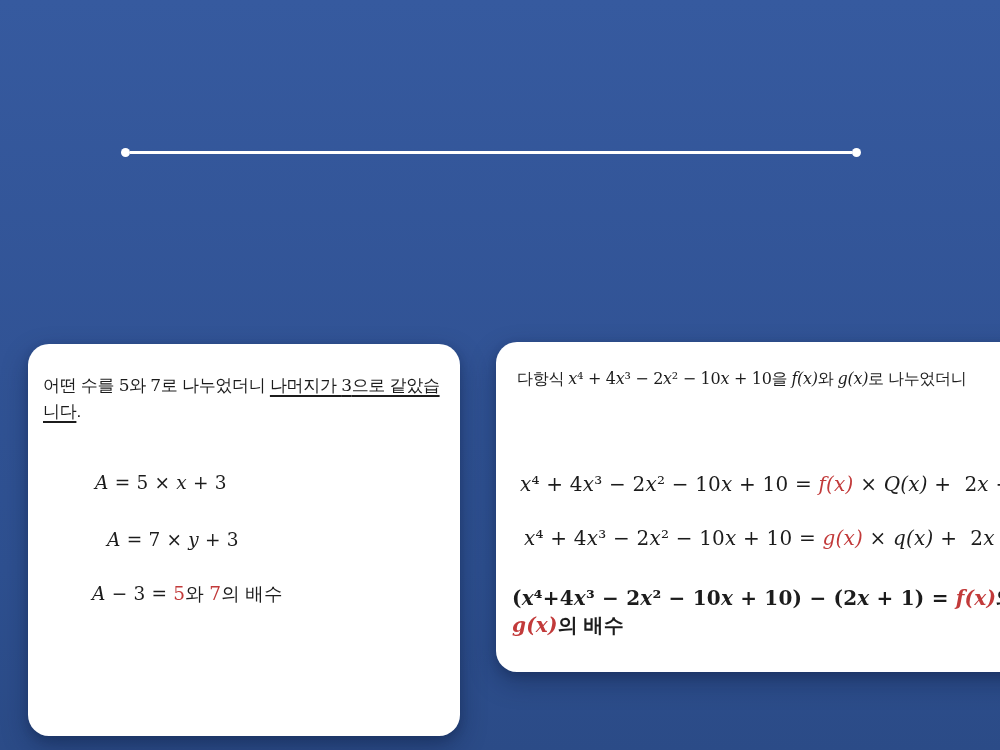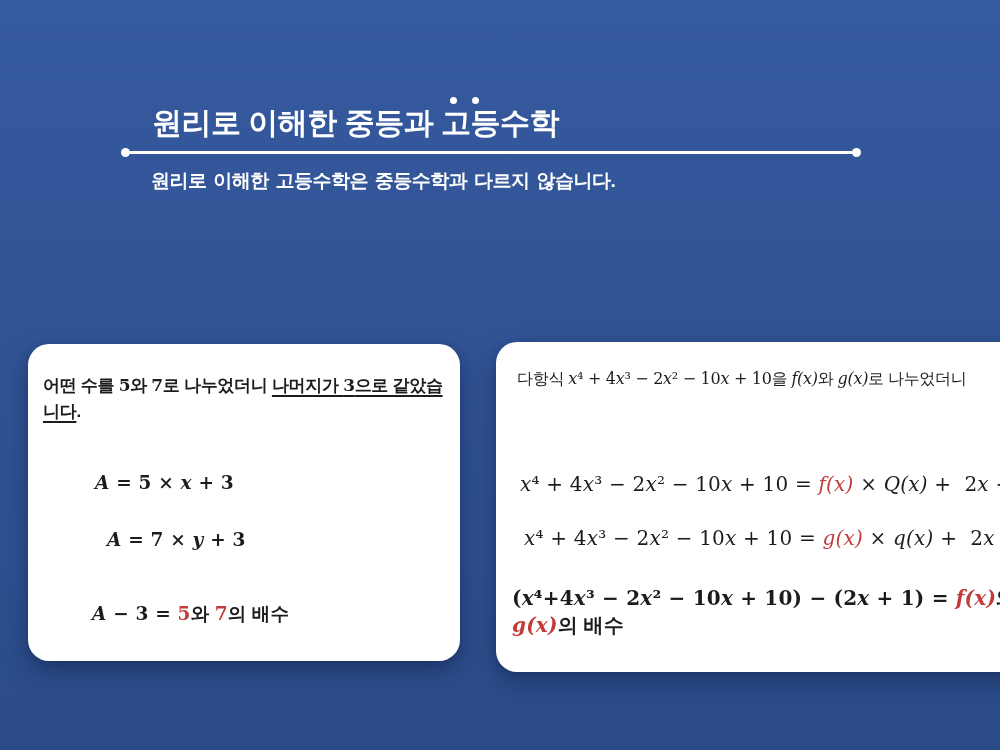--- a/index.html
+++ b/index.html
@@ -37,62 +37,58 @@
     position:absolute;left:151px;top:168px;
     font-size:19px;font-weight:700;color:#ffffff;
     letter-spacing:-0.5px;word-spacing:2px;white-space:nowrap;
   }
 
   
   .card{
     position:absolute;background:var(--card);border-radius:21px;
     box-shadow:0 10px 26px rgba(8,20,52,0.35), 0 3px 8px rgba(8,20,52,0.18);
   }
-  .card.left{left:28px;top:344px;width:432px;height:317px;font-weight:bold;}
+  .card.left{left:28px;top:344px;width:432px;height:392px;}
   .card.right{left:496px;top:342px;width:568px;height:330px;}
 
   .problem{
     position:absolute;color:var(--ink);letter-spacing:-0.3px;
   }
   .card.left .problem{left:15px;right:12px;top:28px;font-size:17px;line-height:26px;}
   .card.right .problem{left:21px;right:10px;top:22px;font-size:16px;line-height:30px;}
 
   .eq{position:absolute;white-space:nowrap;color:var(--ink);letter-spacing:0.2px;}
   .card.left  .eq{font-size:18.5px;}
   .card.right .eq{font-size:20px;}
   .card.left  .eq1{left:67px;top:128px;}
   .card.left  .eq2{left:79px;top:185px;}
-  .card.left  .eq3{left:64px;top:237px;margin-top:20px;}
+  .card.left  .eq3{left:64px;top:237px;}
   .card.right .eq1{left:24px;top:130px;}
   .card.right .eq2{left:28px;top:184px;}
   .card.right .eq3{left:16px;top:243px;font-weight:bold;}
 
   
   .seg{white-space:pre-wrap;}
   .m{font-family:"DejaVu Serif", serif;}
   .i{font-style:italic;}
   .r{color:var(--red);}
   .u{text-decoration:underline;text-decoration-thickness:1.5px;text-underline-offset:4px;}
 </style>
 </head>
 <body>
 
 <div class="stage">
 
-  <div class="title">
-    <span>원리로 이해한 중등과 </span><span class="emph-wrap"><span class="tdot tdot1"></span><span class="tdot tdot2"></span><span>고등수학</span></span>
-  </div>
 
   <div class="divider">
     <span class="ddot"></span>
     <span class="dline"></span>
     <span class="ddot"></span>
   </div>
 
-  <div class="subtitle">원리로 이해한 고등수학은 중등수학과 다르지 않습니다.</div>
 
   <div class="card left">
     <div class="problem"><span class="seg">어떤 수를 </span><span class="seg m">5</span><span class="seg">와 </span><span class="seg m">7</span><span class="seg">로 나누었더니 </span><span class="seg u">나머지가 </span><span class="seg m u">3</span><span class="seg u">으로 같았습니다</span><span class="seg">.</span></div>
     <div class="eq eq1"><span class="seg m i">A</span><span class="seg m"> = 5 × </span><span class="seg m i">x</span><span class="seg m"> + 3</span></div>
     <div class="eq eq2"><span class="seg m i">A</span><span class="seg m"> = 7 × </span><span class="seg m i">y</span><span class="seg m"> + 3</span></div>
     <div class="eq eq3"><span class="seg m i">A</span><span class="seg m"> − 3 = </span><span class="seg m r">5</span><span class="seg">와 </span><span class="seg m r">7</span><span class="seg">의 배수</span></div>
   </div>
 
   <div class="card right">
     <div class="problem">

